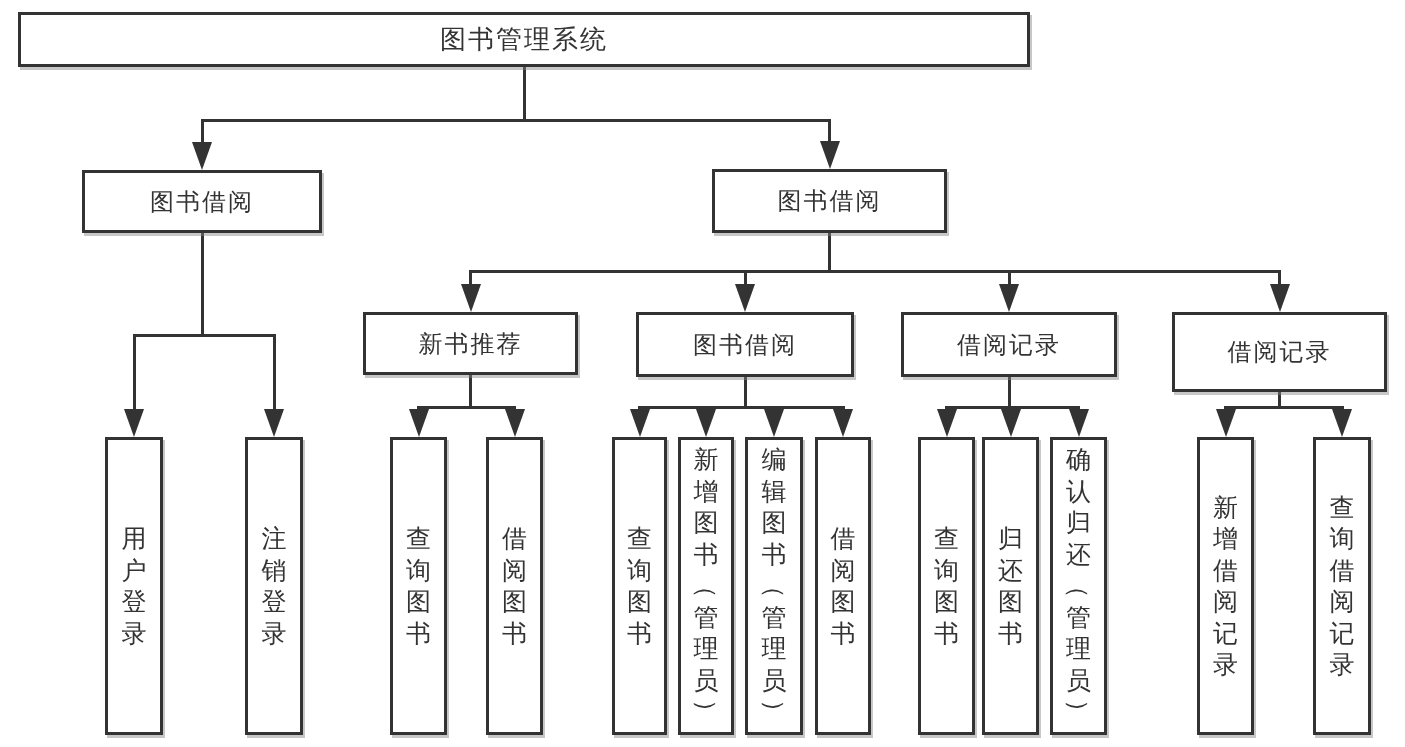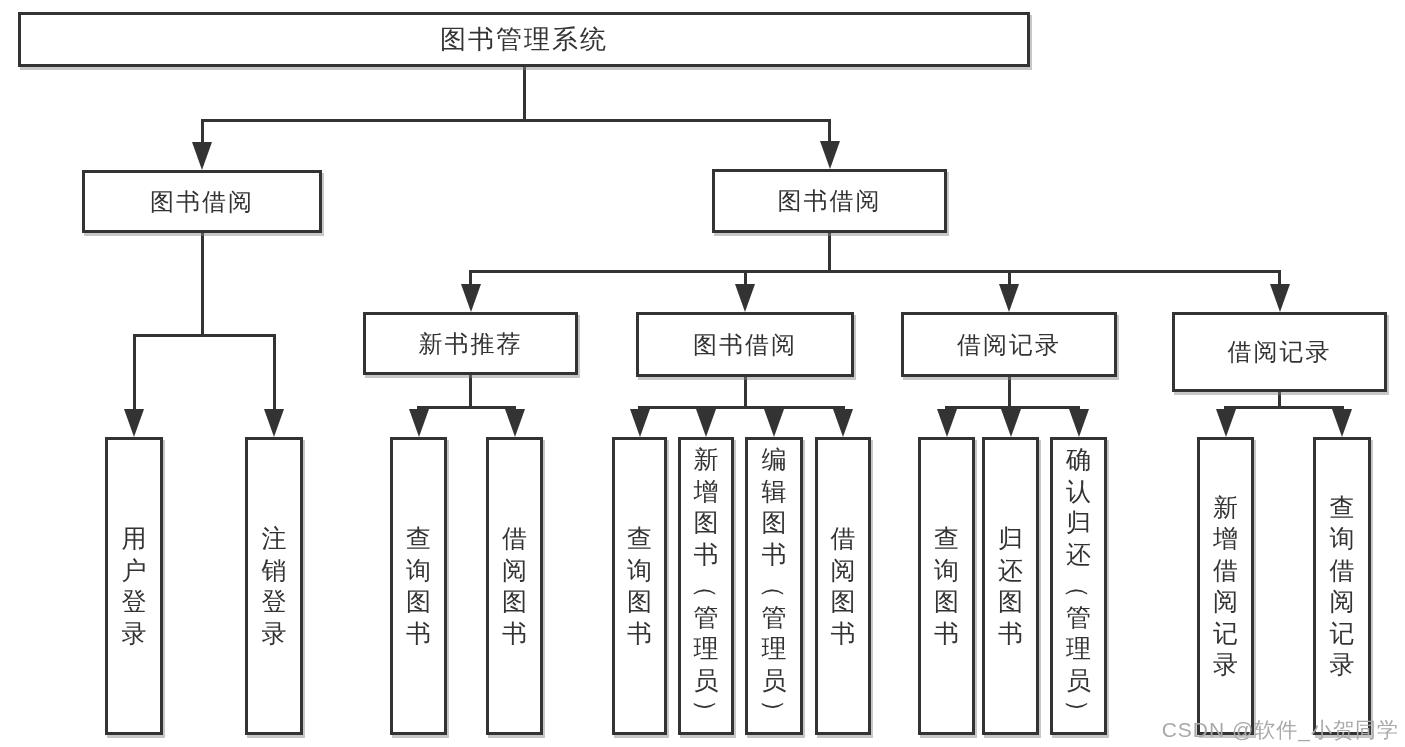--- a/index.html
+++ b/index.html
@@ -74,21 +74,20 @@
     letter-spacing: 1px;
     color: var(--wm, #a9a9a9);
     z-index: 5;
     white-space: nowrap;
   }
 </style>
 </head>
 <body>
 
 <div id="stage">
-  <div class="watermark">CSDN @软件_小贺同学</div>
 <div class="cline" style="left: 522.5px; top: 67px; width: 3px; height: 53px;"></div>
     <div class="cline" style="left: 200.5px; top: 118.5px; width: 630.5px; height: 3px;"></div>
     <div class="cline" style="left: 200.5px; top: 120px; width: 3px; height: 30px;"></div>
     <div class="arrowhead" style="left: 192px; top: 142px;"></div>
     <div class="cline" style="left: 828px; top: 120px; width: 3px; height: 29px;"></div>
     <div class="arrowhead" style="left: 819.5px; top: 141px;"></div>
     <div class="cline" style="left: 200.5px; top: 233px; width: 3px; height: 102px;"></div>
     <div class="cline" style="left: 132.5px; top: 333.5px; width: 143px; height: 3px;"></div>
     <div class="cline" style="left: 132.5px; top: 335px; width: 3px; height: 82px;"></div>
     <div class="arrowhead" style="left: 124px; top: 409px;"></div>

